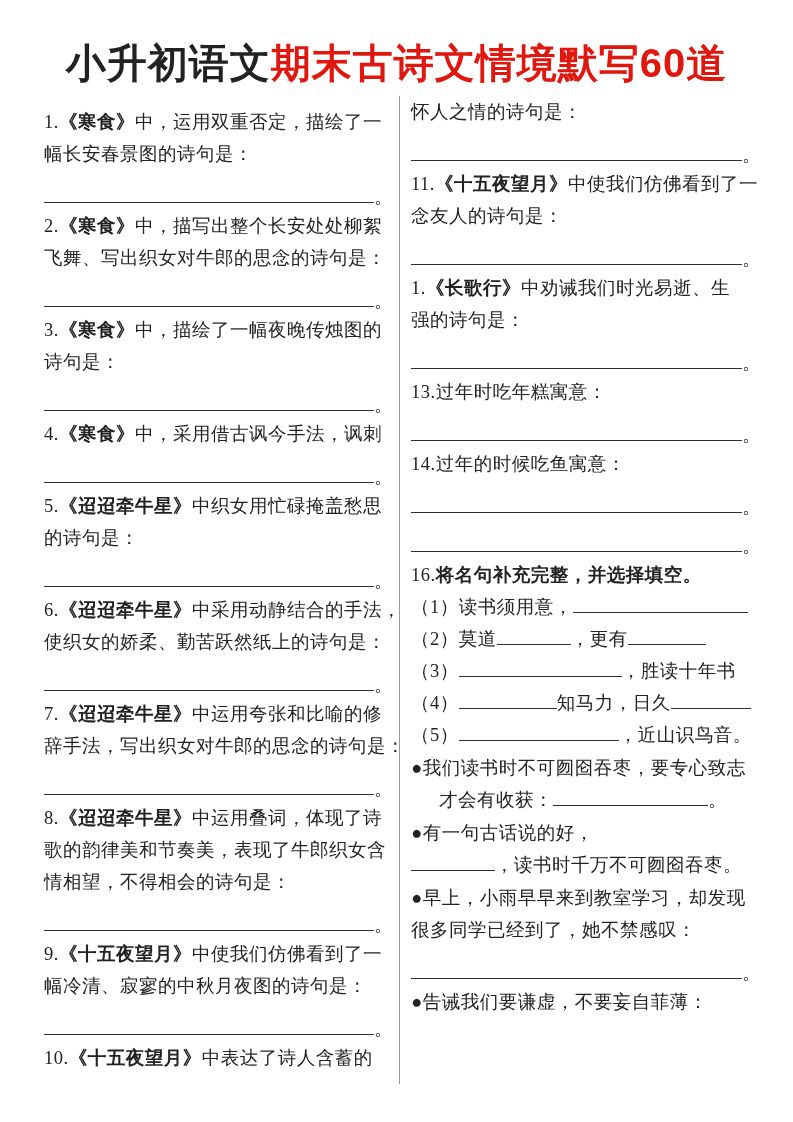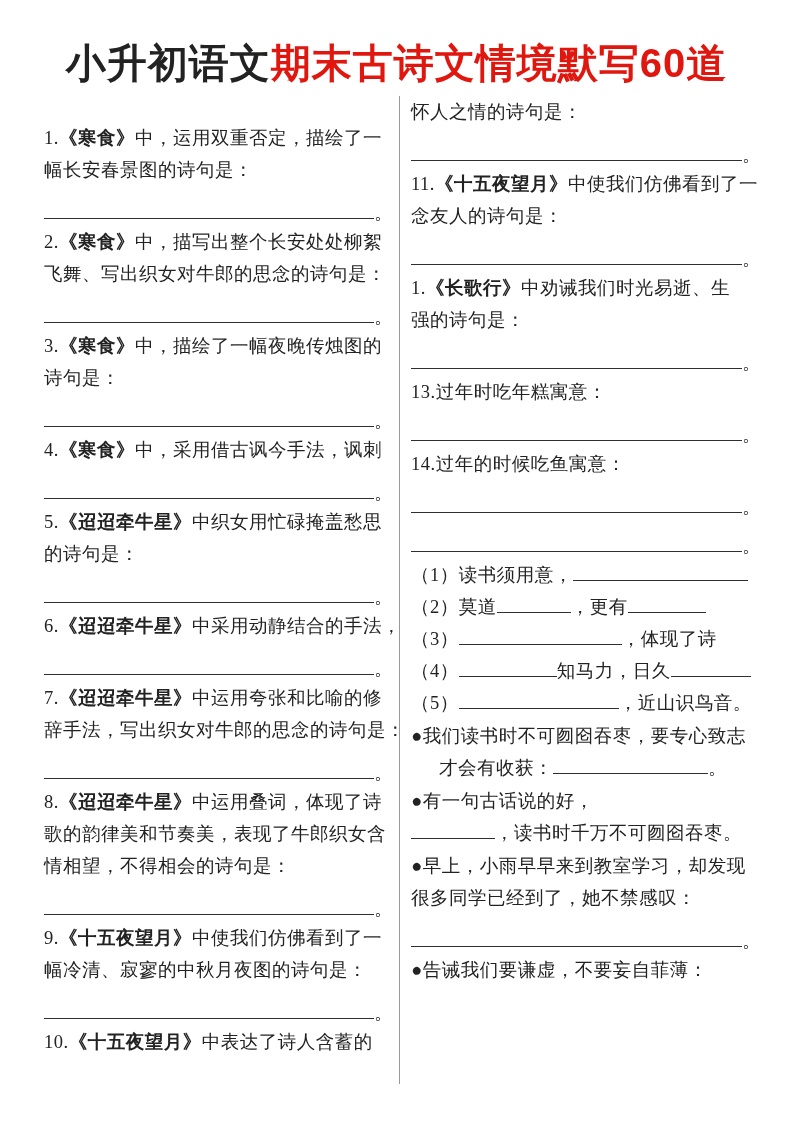--- a/index.html
+++ b/index.html
@@ -110,20 +110,21 @@
         <div class="block">
           <div class="line"><span class="seg">5.</span><span class="seg b">《迢迢牵牛星》</span><span class="seg">中织女用忙碌掩盖愁思</span></div>
           <div class="line"><span class="seg">的诗句是：</span></div>
           <div class="line blankline">
             <span class="uf"></span>
             <span class="seg">。</span>
           </div>
         </div>
         <div class="block">
           <div class="line"><span class="seg">6.</span><span class="seg b">《迢迢牵牛星》</span><span class="seg">中采用动静结合的手法，</span></div>
+          <div class="line"><span class="seg">使织女的娇柔、勤苦跃然纸上的诗句是：</span></div>
           <div class="line blankline">
             <span class="uf"></span>
             <span class="seg">。</span>
           </div>
         </div>
         <div class="block">
           <div class="line"><span class="seg">7.</span><span class="seg b">《迢迢牵牛星》</span><span class="seg">中运用夸张和比喻的修</span></div>
           <div class="line"><span class="seg">辞手法，写出织女对牛郎的思念的诗句是：</span></div>
           <div class="line blankline">
             <span class="uf"></span>
@@ -189,23 +190,24 @@
             <span class="seg">。</span>
           </div>
         </div>
         <div class="block">
           <div class="line blankline">
             <span class="uf"></span>
             <span class="seg">。</span>
           </div>
         </div>
         <div class="block">
+          <div class="line"><span class="seg">16.</span><span class="seg b">将名句补充完整，并选择填空。</span></div>
           <div class="line"><span class="seg">（1）读书须用意，</span><span class="ub" style="width: 175px;"></span></div>
           <div class="line"><span class="seg">（2）莫道</span><span class="ub" style="width: 74px;"></span><span class="seg">，更有</span><span class="ub" style="width: 78px;"></span></div>
-          <div class="line"><span class="seg">（3）</span><span class="ub" style="width: 163px;"></span><span class="seg">，体现了诗</span></div>
+          <div class="line"><span class="seg">（3）</span><span class="ub" style="width: 163px;"></span><span class="seg">，胜读十年书</span></div>
           <div class="line"><span class="seg">（4）</span><span class="ub" style="width: 98px;"></span><span class="seg">知马力，日久</span><span class="ub" style="width: 80px;"></span></div>
           <div class="line"><span class="seg">（5）</span><span class="ub" style="width: 160px;"></span><span class="seg">，近山识鸟音。</span></div>
         </div>
         <div class="block">
           <div class="line"><span class="seg">●我们读书时不可囫囵吞枣，要专心致志</span></div>
           <div class="line" style="padding-left: 28px;"><span class="seg">才会有收获：</span><span class="ub" style="width: 155px;"></span><span class="seg">。</span></div>
         </div>
         <div class="block">
           <div class="line"><span class="seg">●有一句古话说的好，</span></div>
           <div class="line"><span class="ub" style="width: 84px;"></span><span class="seg">，读书时千万不可囫囵吞枣。</span></div>

